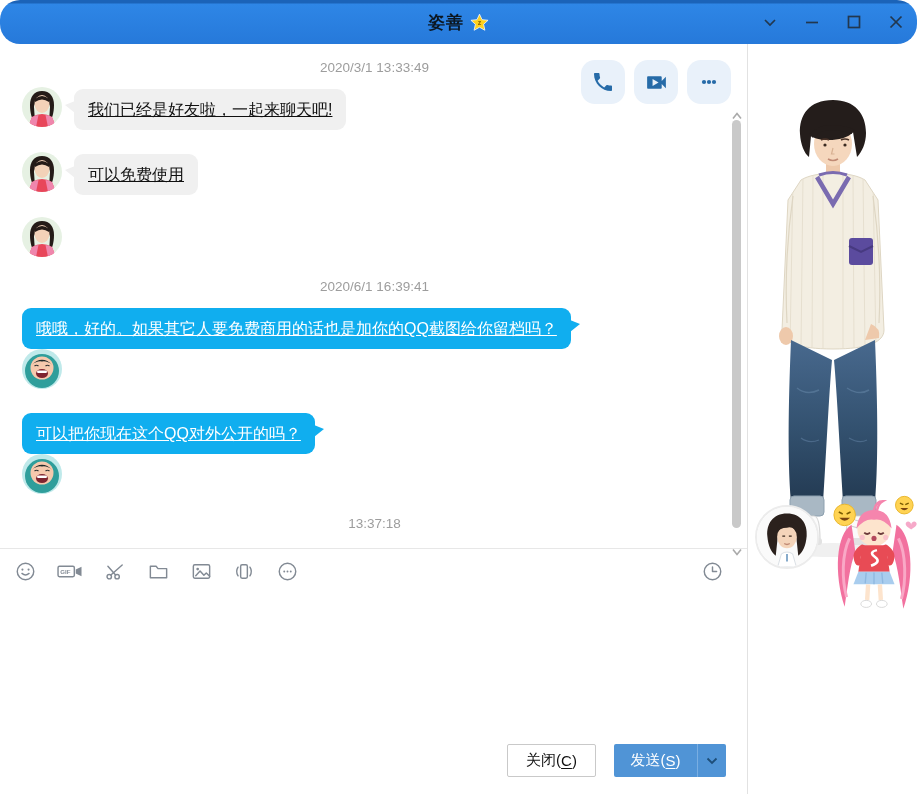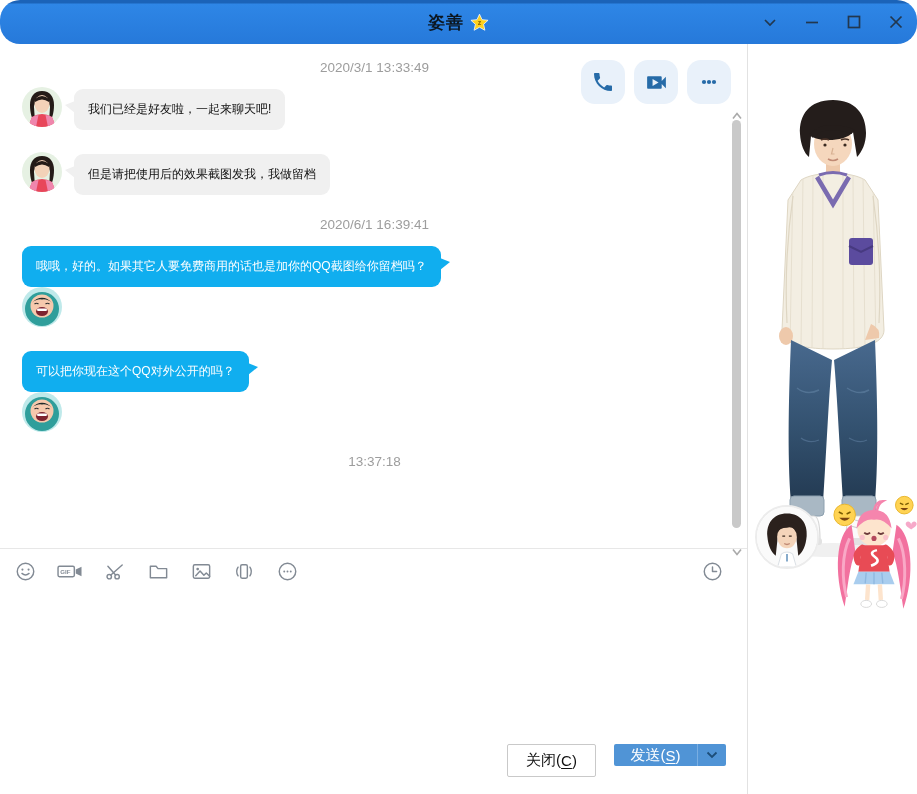--- a/index.html
+++ b/index.html
@@ -29,22 +29,22 @@
   .call-btn svg{fill:#266ba8;}
   
   .msg-scroll{height:504px;position:relative;padding:6px 20px 0 10px;box-sizing:border-box;overflow:hidden;margin-left:12px;}
   .ts{ text-align:center;color:#9d9d9d;font-size:13.5px;margin:10px 0 12px 0;}
   .row{display:flex;align-items:flex-start;margin-bottom:22px;}
   .row .avatar{width:40px;height:40px;border-radius:50%;overflow:hidden;flex:0 0 40px;cursor:pointer;}
   .row.in .bubble{margin-left:12px;background:#f0f0f0;color:#101010;}
   .row.out{justify-content:flex-end;flex-direction:column;}
   .row.out .bubble{margin-right:10px;background:#10aeef;color:#fff;}
   .bubble{
-    position:relative;max-width:600px;font-size:12px;line-height:21px;
-    padding:10px 14px;border-radius:9px;margin-top:2px;
+    position:relative;max-width:600px;font-size:16px;line-height:21px;
+    padding:10px 14px;border-radius:9px;margin-top:2px;text-decoration:underline;
   }
   .row.in .bubble::before{
     content:'';position:absolute;left:-9px;top:12px;
     border-top:4px solid transparent;border-bottom:8px solid transparent;border-right:10px solid #f0f0f0;
   }
   .row.out .bubble::after{
     content:'';position:absolute;right:-9px;top:12px;
     border-top:4px solid transparent;border-bottom:8px solid transparent;border-left:10px solid #10aeef;
   }
   
@@ -65,21 +65,21 @@
     width:100%;height:100%;border:none;outline:none;resize:none;box-sizing:border-box;
     padding:8px 14px;font-family:"Liberation Sans","DejaVu Sans",sans-serif;font-size:15px;background:transparent;
   }
   
   .footer{flex:1;display:flex;justify-content:flex-end;align-items:flex-start;gap:18px;padding:8px 21px 0 0;}
   .btn-close{
     width:89px;height:33px;background:#fff;border:1px solid #c9c9c9;border-radius:2px;
     font-size:15px;color:#111;display:flex;align-items:center;justify-content:center;cursor:pointer;
   }
   .btn-send{
-    height:22px;background:#5094d6;border:none;border-radius:2px;display:flex;align-items:stretch;
+    height:33px;background:#5094d6;border:none;border-radius:2px;display:flex;align-items:stretch;
     color:#fff;font-size:15px;cursor:pointer;padding:0;overflow:hidden;
   }
   .btn-send .send-main{width:83px;display:flex;align-items:center;justify-content:center;}
   .btn-send .send-drop{width:28px;display:flex;align-items:center;justify-content:center;border-left:1px solid #79aee2;cursor:pointer;}
   .btn-send .send-drop svg{stroke:#1d4e79;stroke-width:1.8;fill:none;}
   .ukey{text-decoration:underline;text-underline-offset:2px;}
   
   .boy-art{position:absolute;left:9px;top:44px;}
   .panel-avatar{
     position:absolute;left:7px;top:461px;width:64px;height:64px;border-radius:50%;
@@ -162,34 +162,47 @@
               <ellipse cx="20" cy="17" rx="7.5" ry="9" fill="#f3d2b8"></ellipse>
               <path d="M13 12 Q20 6 27 12 L27 15 Q20 10 13 15 Z" fill="#241b17"></path>
               <path d="M6 40 L10 30 Q20 24 30 30 L34 40 Z" fill="#e8465a"></path>
               <path d="M6 40 L10 30 q3.5 -2 6.5 -2 l-2.5 12 z" fill="#ef86ad"></path>
               <path d="M34 40 L30 30 q-3.5 -2 -6.5 -2 l2.5 12 z" fill="#ef86ad"></path>
             </svg>
         </div>
         <div class="bubble">我们已经是好友啦，一起来聊天吧!</div>
       </div>
 
-
       <div class="row in">
         <div class="avatar">
           <svg width="40" height="40" viewBox="0 0 40 40">
               <rect width="40" height="40" fill="#e6f1e3"></rect>
               <path d="M20 4 C12 4 8 10 8 18 C8 26 10 33 13 35 L12 20 C12 12 28 12 28 20 L27 35 C30 33 32 26 32 18 C32 10 28 4 20 4 Z" fill="#241b17"></path>
               <ellipse cx="20" cy="17" rx="7.5" ry="9" fill="#f3d2b8"></ellipse>
               <path d="M13 12 Q20 6 27 12 L27 15 Q20 10 13 15 Z" fill="#241b17"></path>
               <path d="M6 40 L10 30 Q20 24 30 30 L34 40 Z" fill="#e8465a"></path>
               <path d="M6 40 L10 30 q3.5 -2 6.5 -2 l-2.5 12 z" fill="#ef86ad"></path>
               <path d="M34 40 L30 30 q-3.5 -2 -6.5 -2 l2.5 12 z" fill="#ef86ad"></path>
             </svg>
         </div>
-        <div class="bubble">但是请把使用后的效果截图发我，我做留档</div>
+        <div class="bubble">可以免费使用</div>
+      </div>
+
+      <div class="row in">
+        <div class="avatar">
+          <svg width="40" height="40" viewBox="0 0 40 40">
+              <rect width="40" height="40" fill="#e6f1e3"></rect>
+              <path d="M20 4 C12 4 8 10 8 18 C8 26 10 33 13 35 L12 20 C12 12 28 12 28 20 L27 35 C30 33 32 26 32 18 C32 10 28 4 20 4 Z" fill="#241b17"></path>
+              <ellipse cx="20" cy="17" rx="7.5" ry="9" fill="#f3d2b8"></ellipse>
+              <path d="M13 12 Q20 6 27 12 L27 15 Q20 10 13 15 Z" fill="#241b17"></path>
+              <path d="M6 40 L10 30 Q20 24 30 30 L34 40 Z" fill="#e8465a"></path>
+              <path d="M6 40 L10 30 q3.5 -2 6.5 -2 l-2.5 12 z" fill="#ef86ad"></path>
+              <path d="M34 40 L30 30 q-3.5 -2 -6.5 -2 l2.5 12 z" fill="#ef86ad"></path>
+            </svg>
+        </div>
       </div>
 
       <div class="ts">2020/6/1 16:39:41</div>
 
       <div class="row out">
         <div class="bubble">哦哦，好的。如果其它人要免费商用的话也是加你的QQ截图给你留档吗？</div>
         <div class="avatar">
           <svg width="40" height="40" viewBox="0 0 40 40">
               <rect width="40" height="40" fill="#bfe9ea"></rect>
               <circle cx="20" cy="22" r="17" fill="#2f9e9b"></circle>

